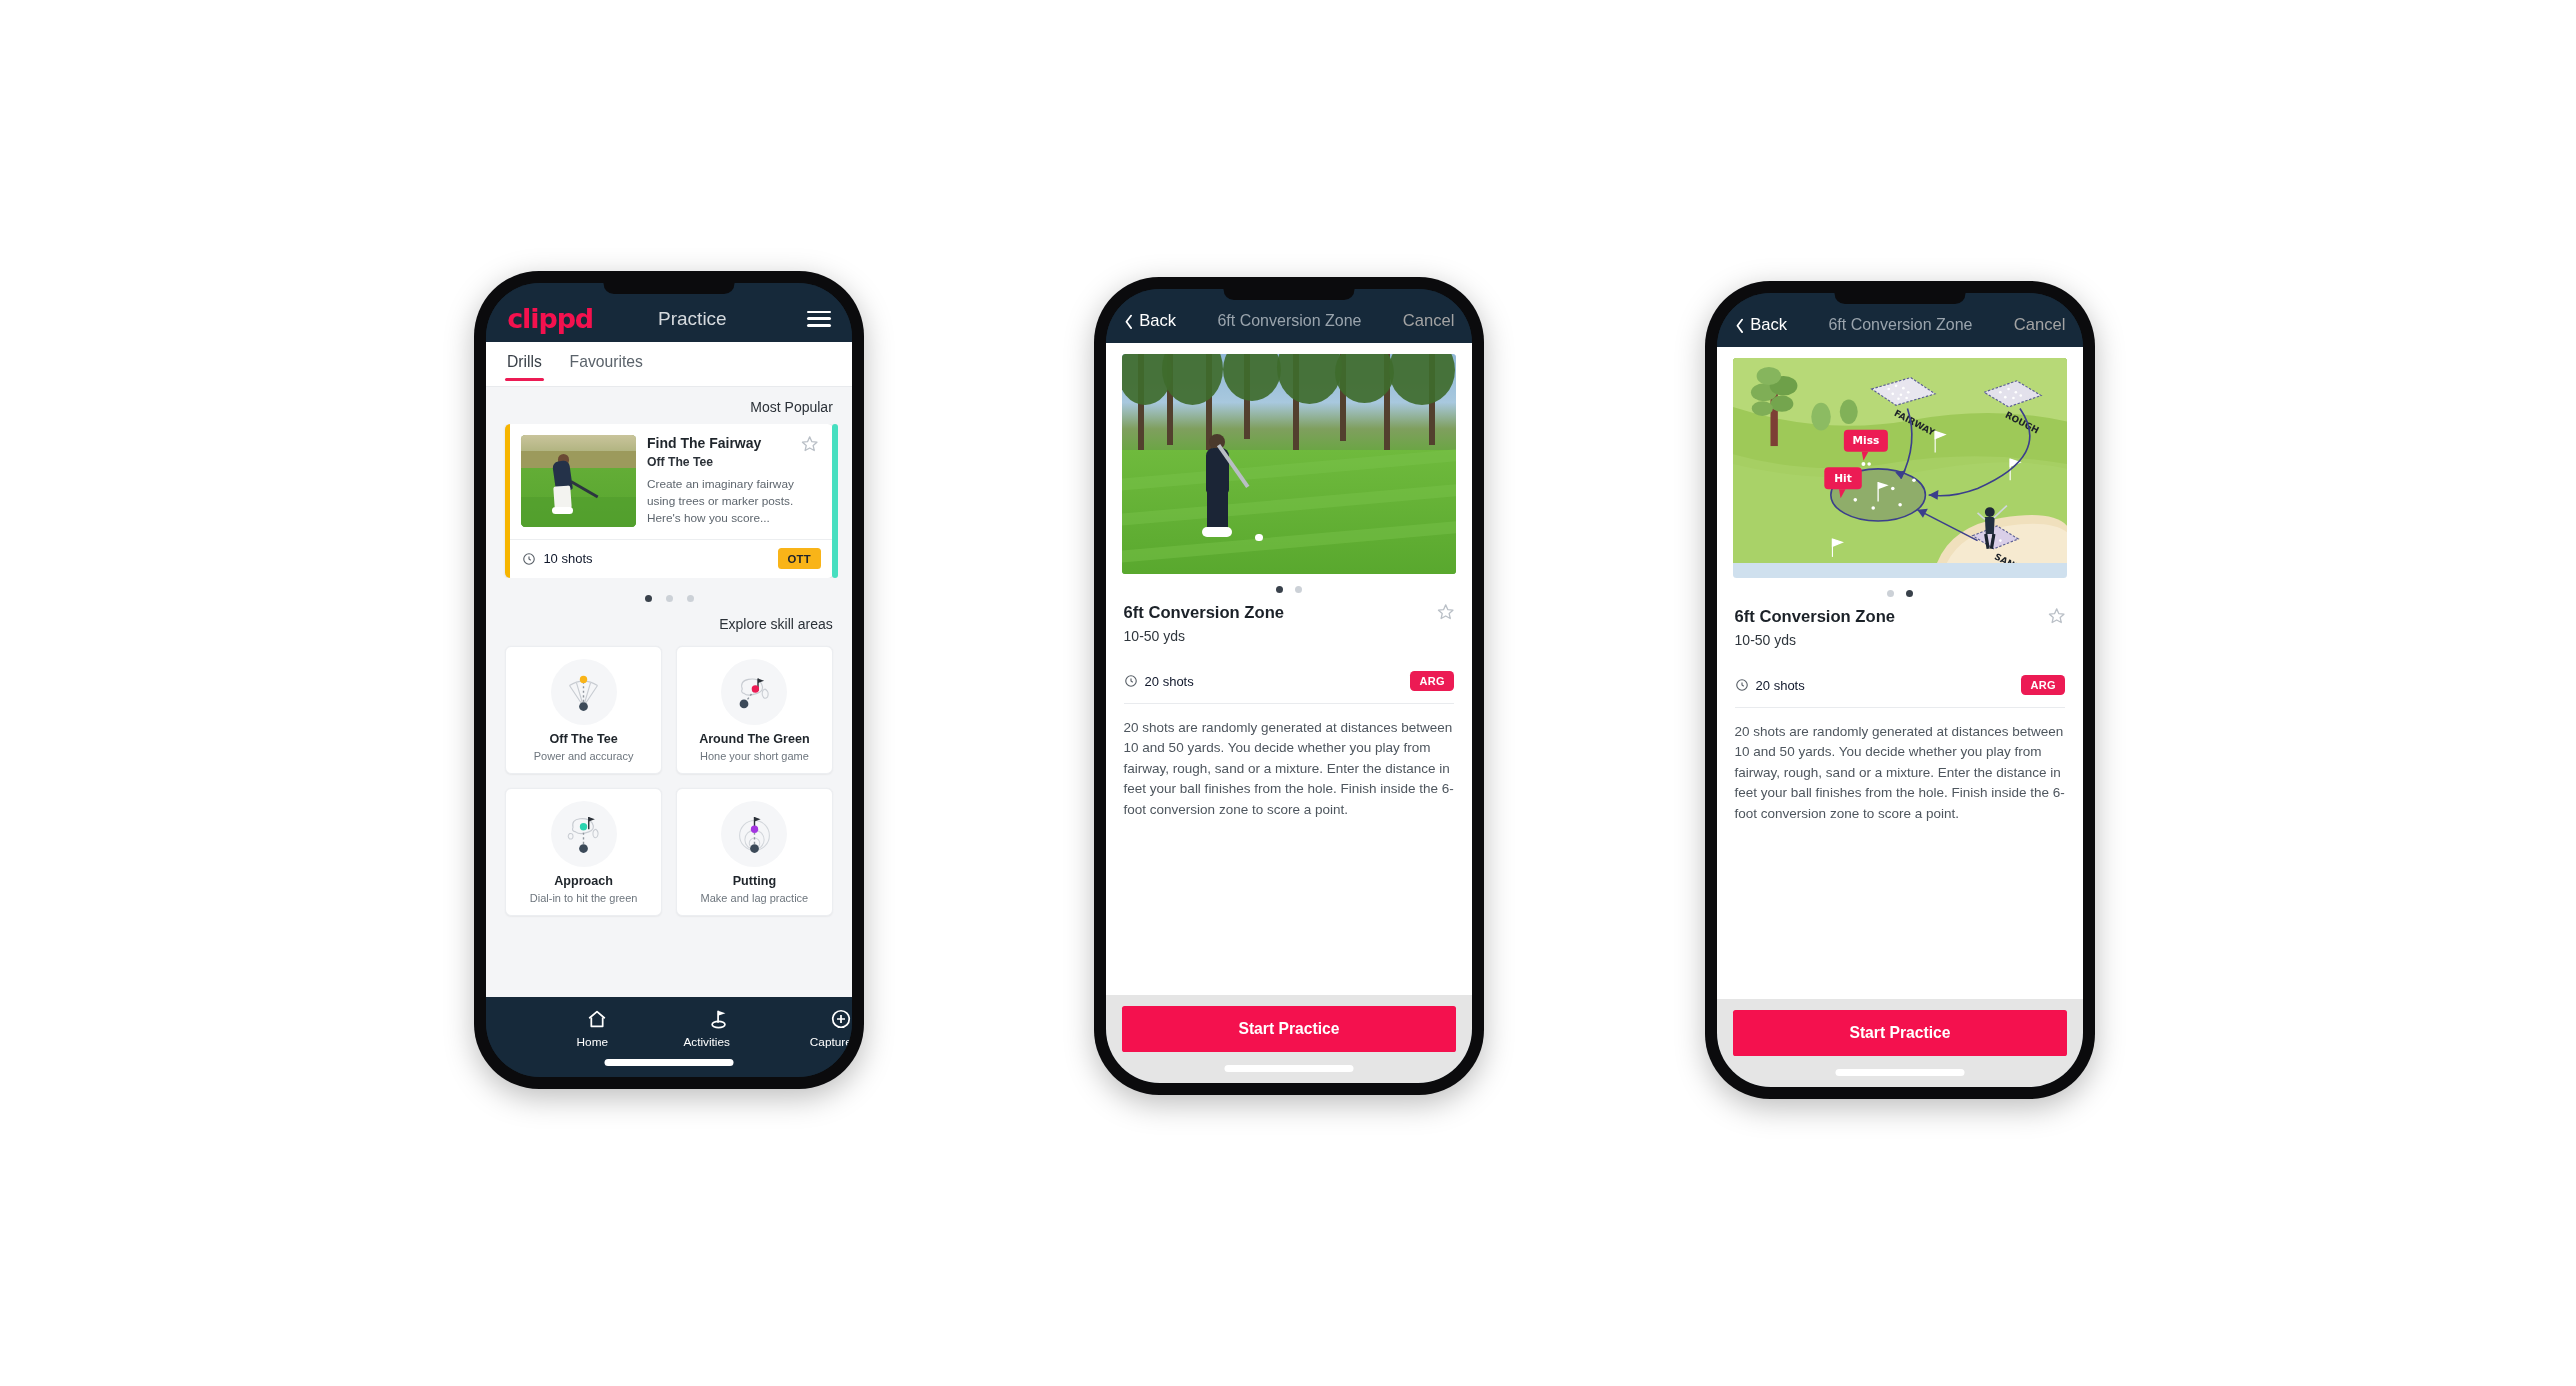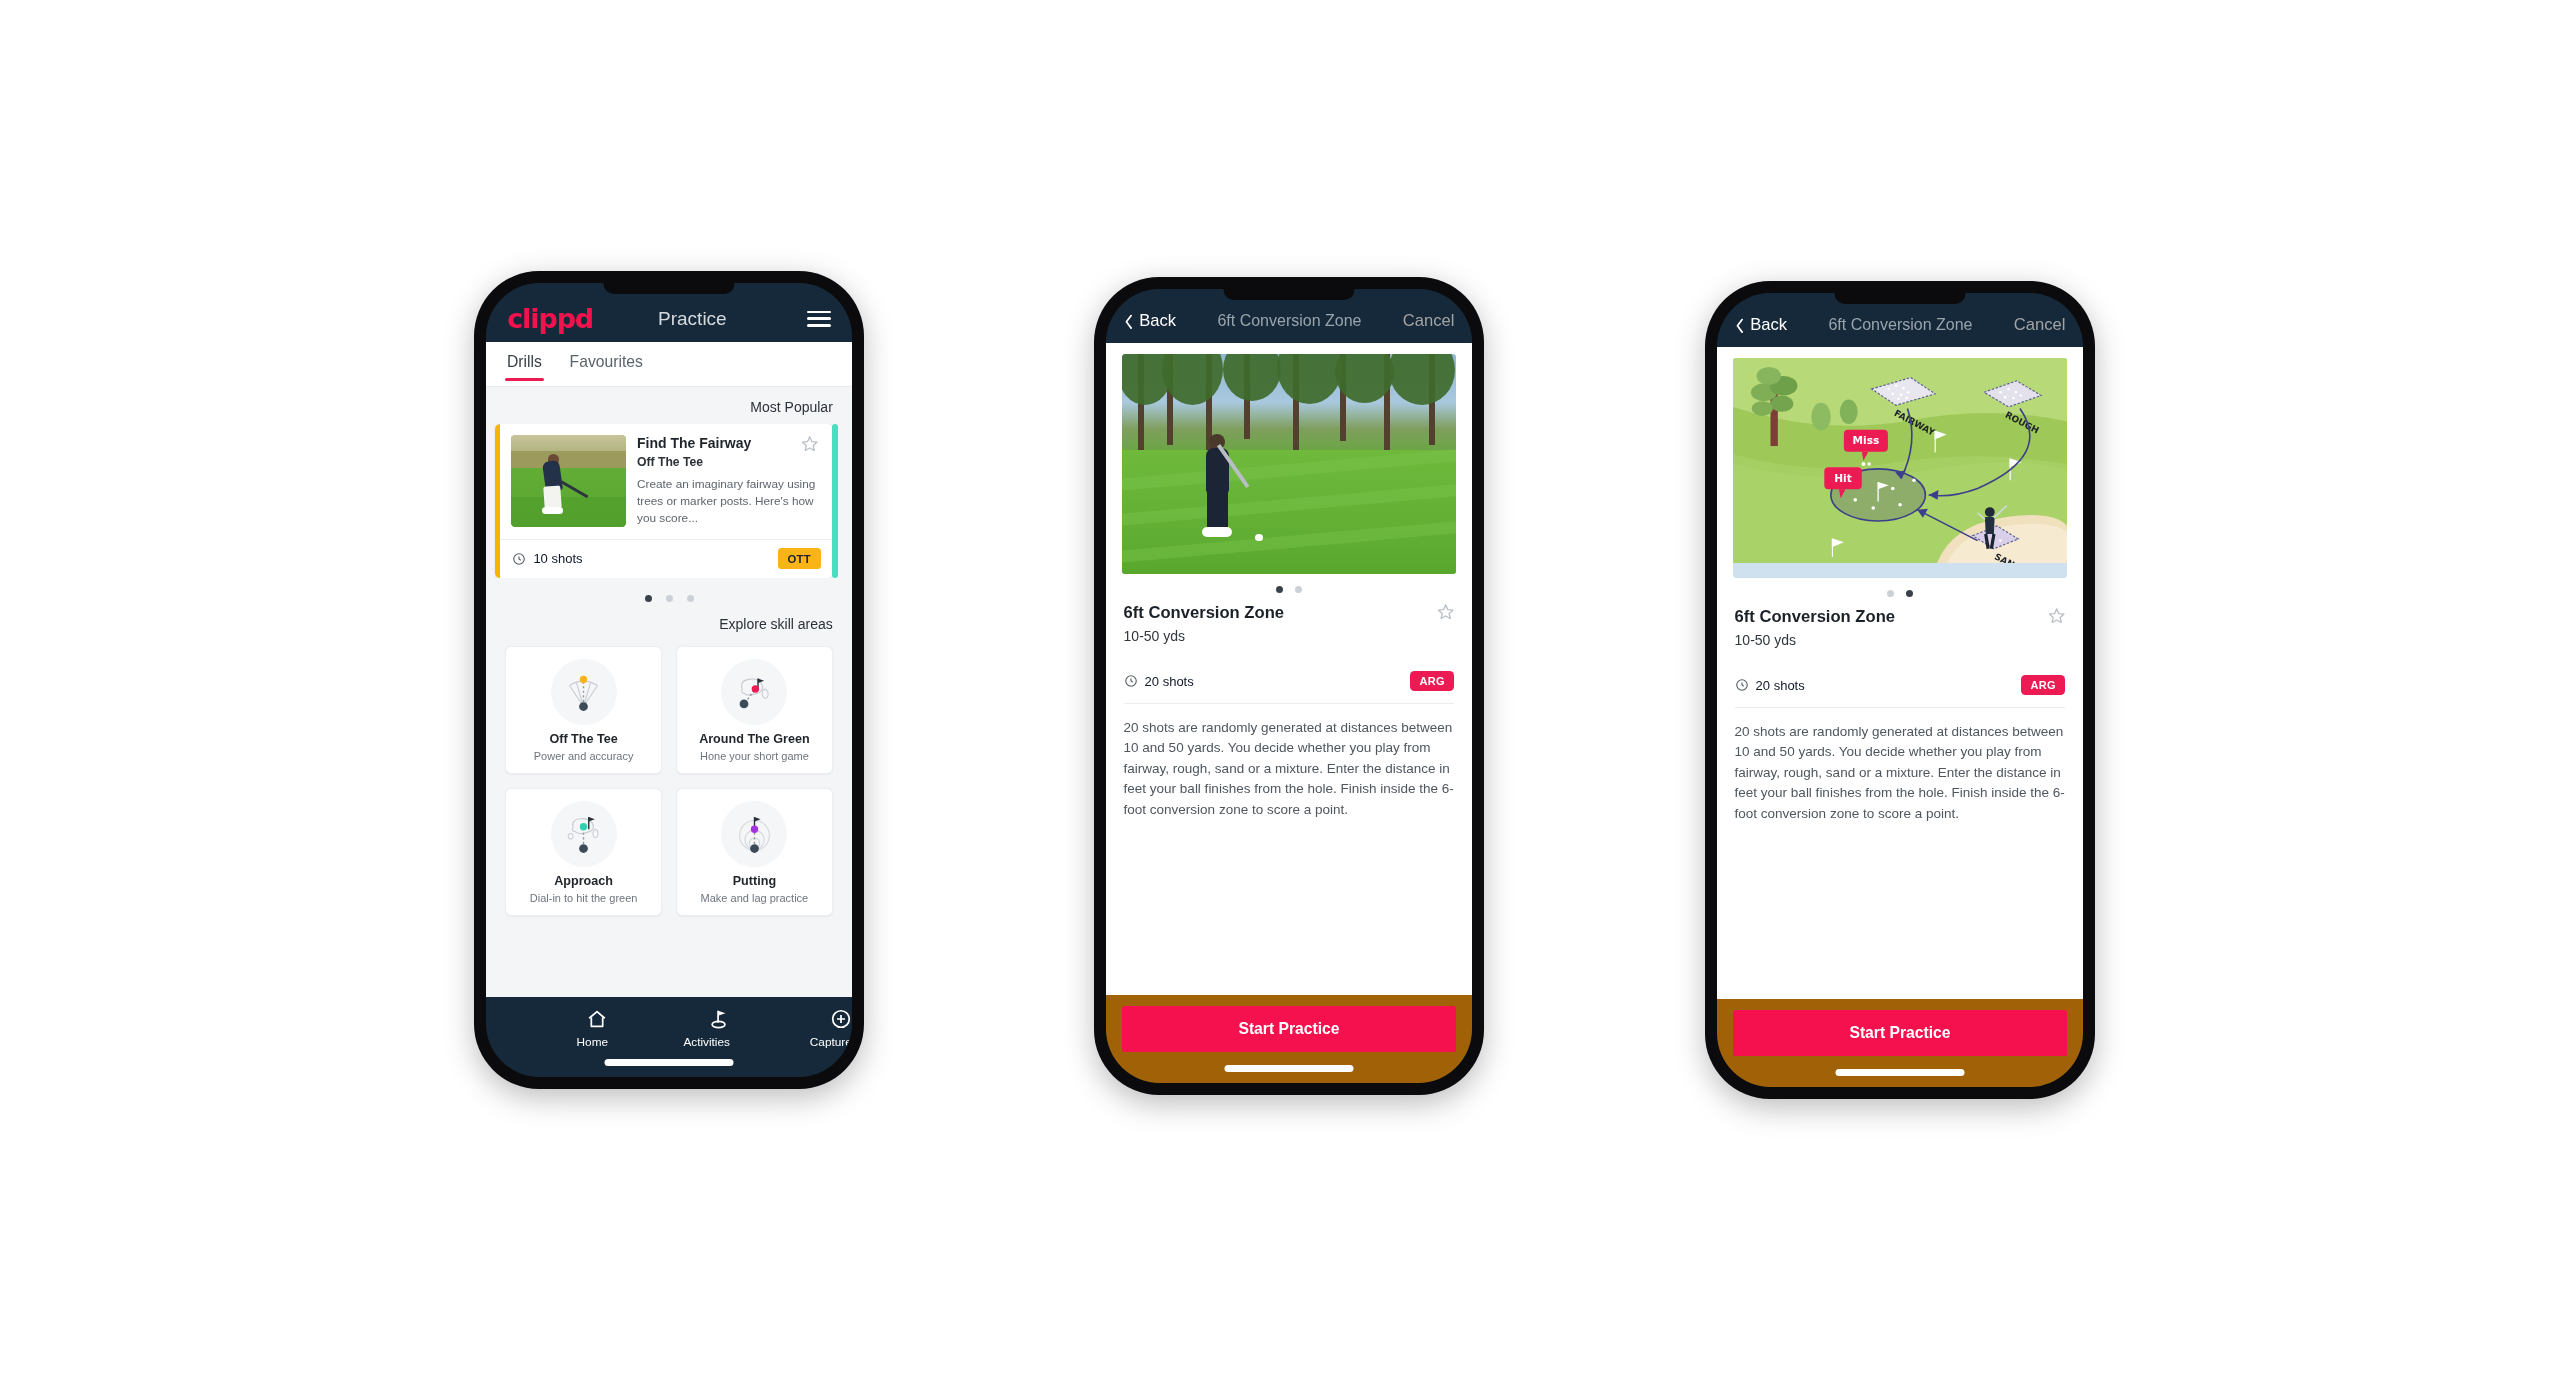--- a/index.html
+++ b/index.html
@@ -129,21 +129,21 @@
     padding: 12.2px 0 0 0;
   }
   .section-label {
     font-size: 14px;
     color: #2b3138;
     padding: 0 19px 8.7px 19px;
     text-align: right;
   }
 
   .drill-carousel {
-    padding: 0 19px 0 9px;
+    padding: 0 19px 0 19px;
     position: relative;
     overflow: hidden;
   }
   .drill-card {
     background: #ffffff;
     border-radius: 5.2px;
     border-left: 5.2px solid #f7b500;
     box-shadow: 0 0.9px 2.6px rgba(0,0,0,0.10);
     overflow: hidden;
     width: 100%;
@@ -317,21 +317,21 @@
   }
   .divider { height: 0.9px; background: #e9ebee; margin: 11.3px 17.4px 0 17.4px; }
   .detail-desc {
     padding: 14px 17.4px 0 17.4px;
     font-size: 13.5px;
     line-height: 1.52;
     color: #4e565e;
   }
 
   .cta-wrap {
-    background: #a16207;
+    background: #e5e5e5;
     flex: none;
     padding: 10.5px 15.7px 31px 15.7px;
     position: relative;
     z-index: 20;
   }
   .cta {
     width: 100%;
     background: #f4114e;
     color: #ffffff;
     border: none;

